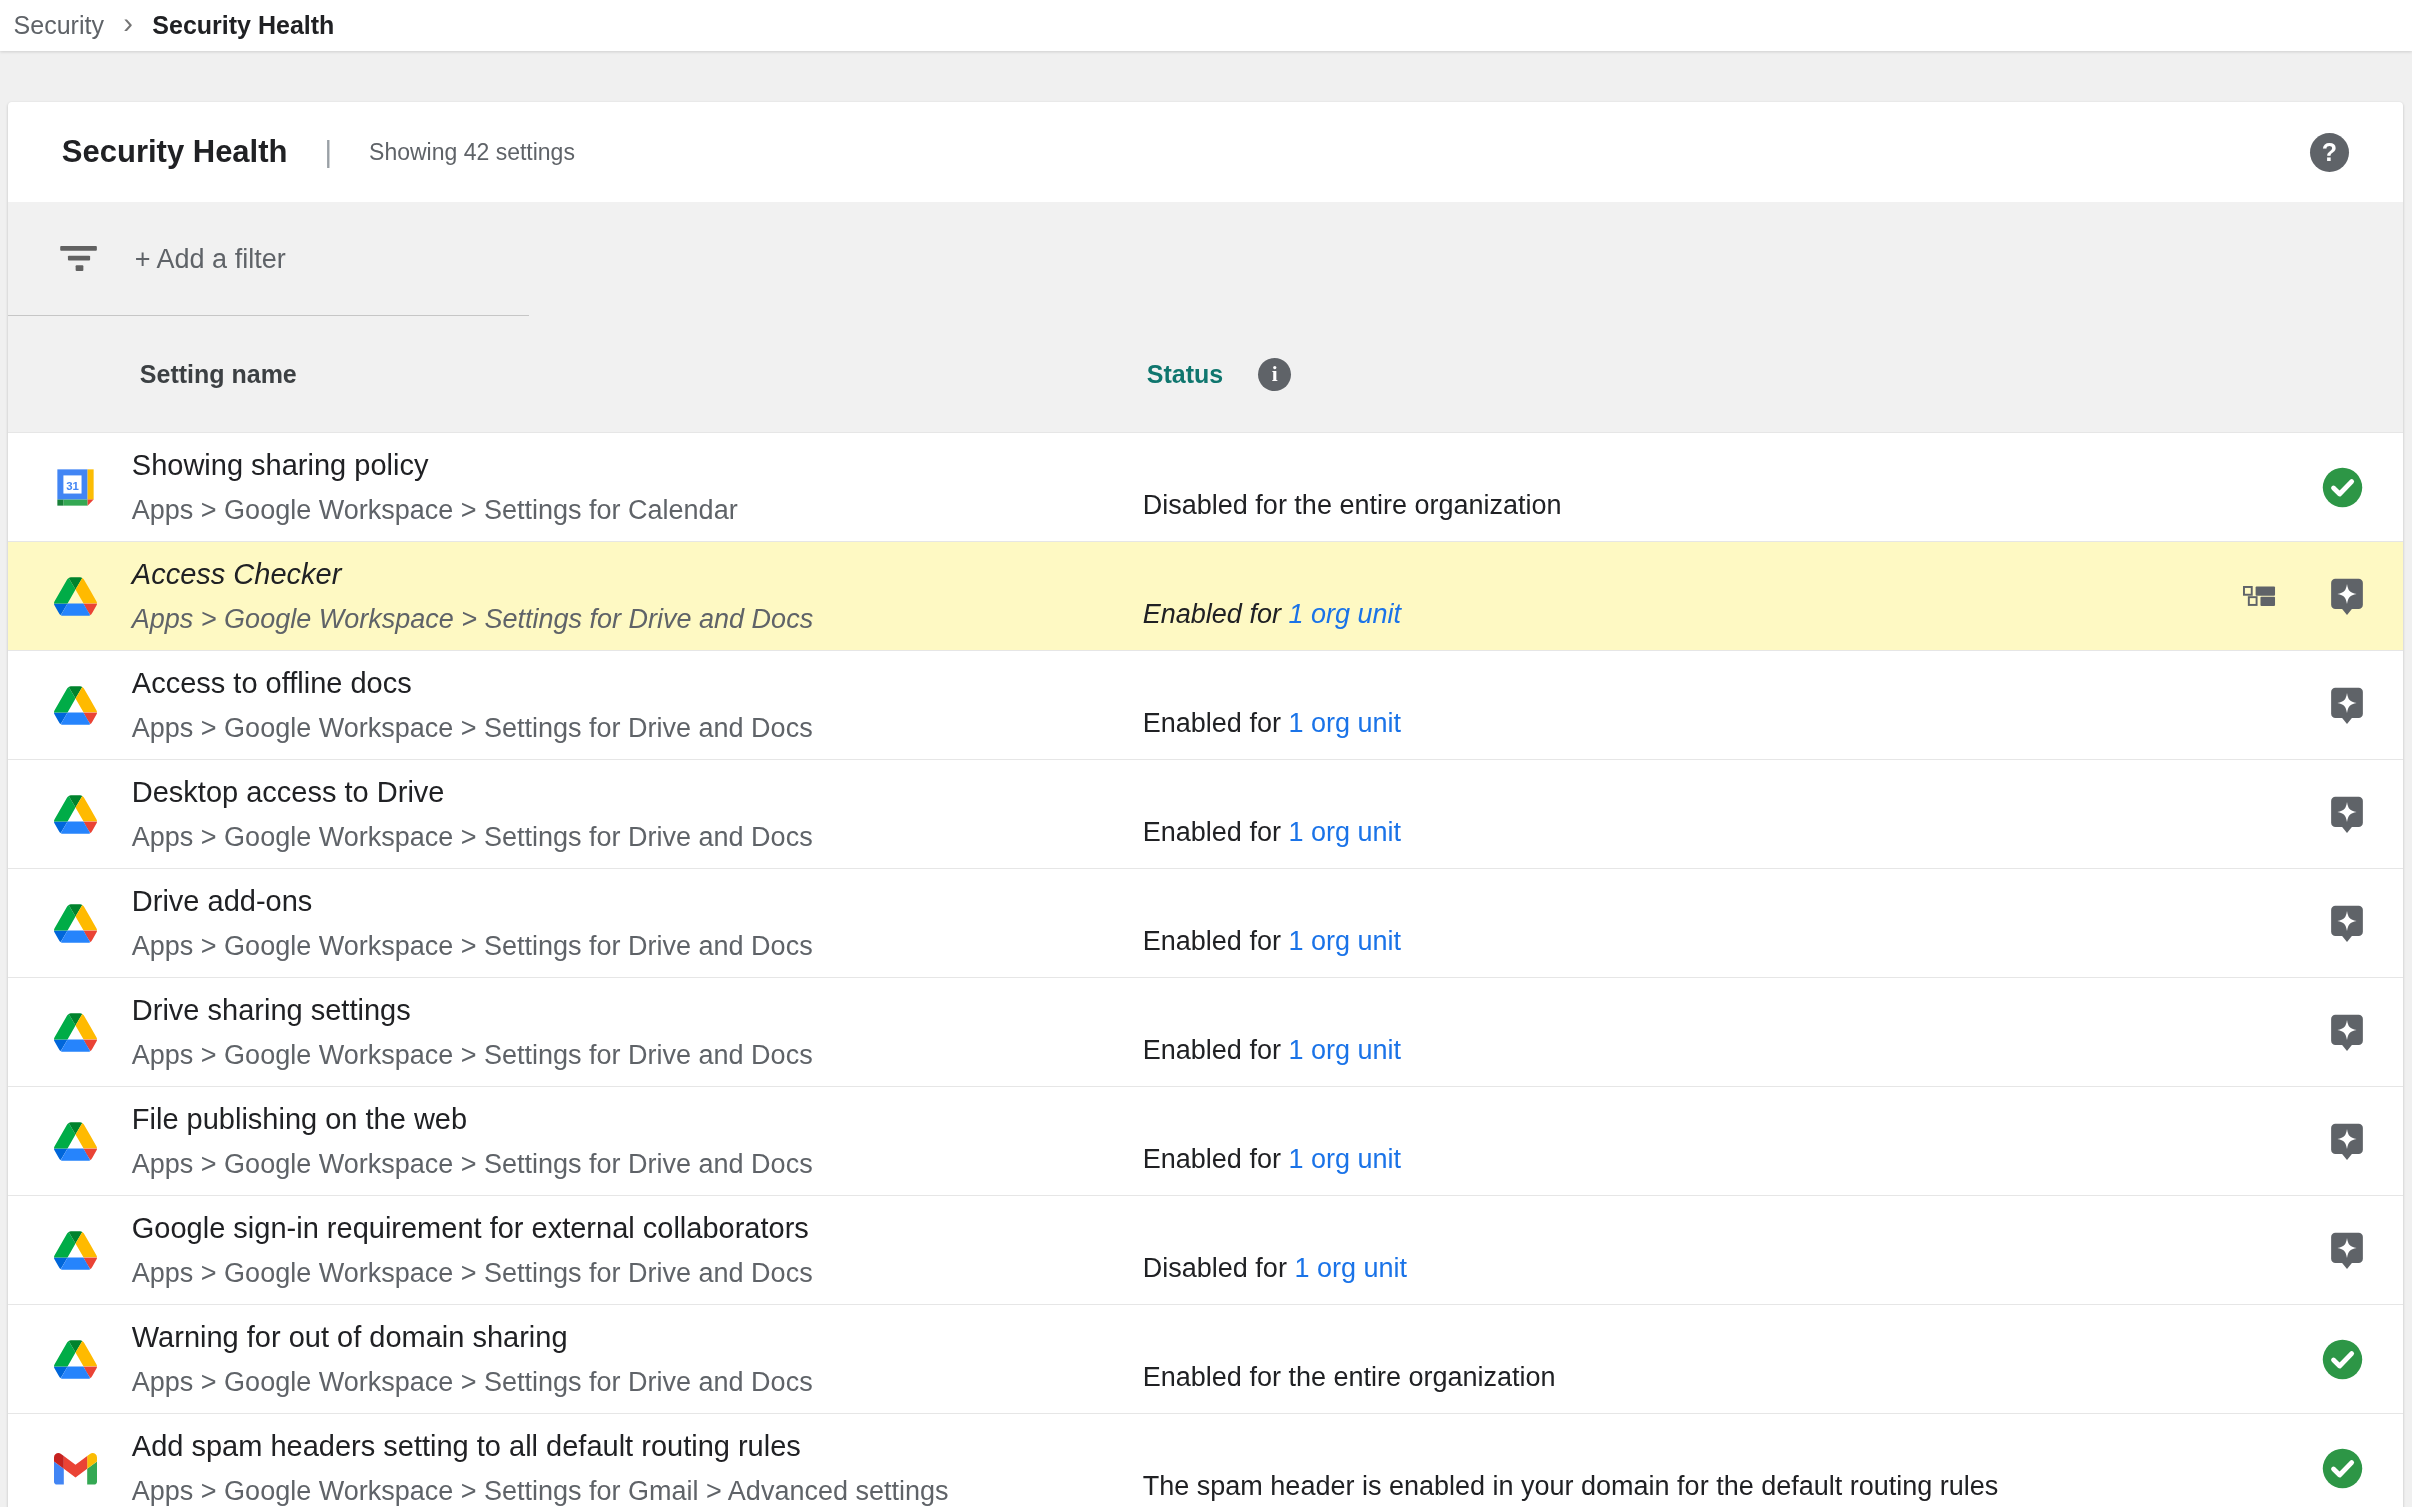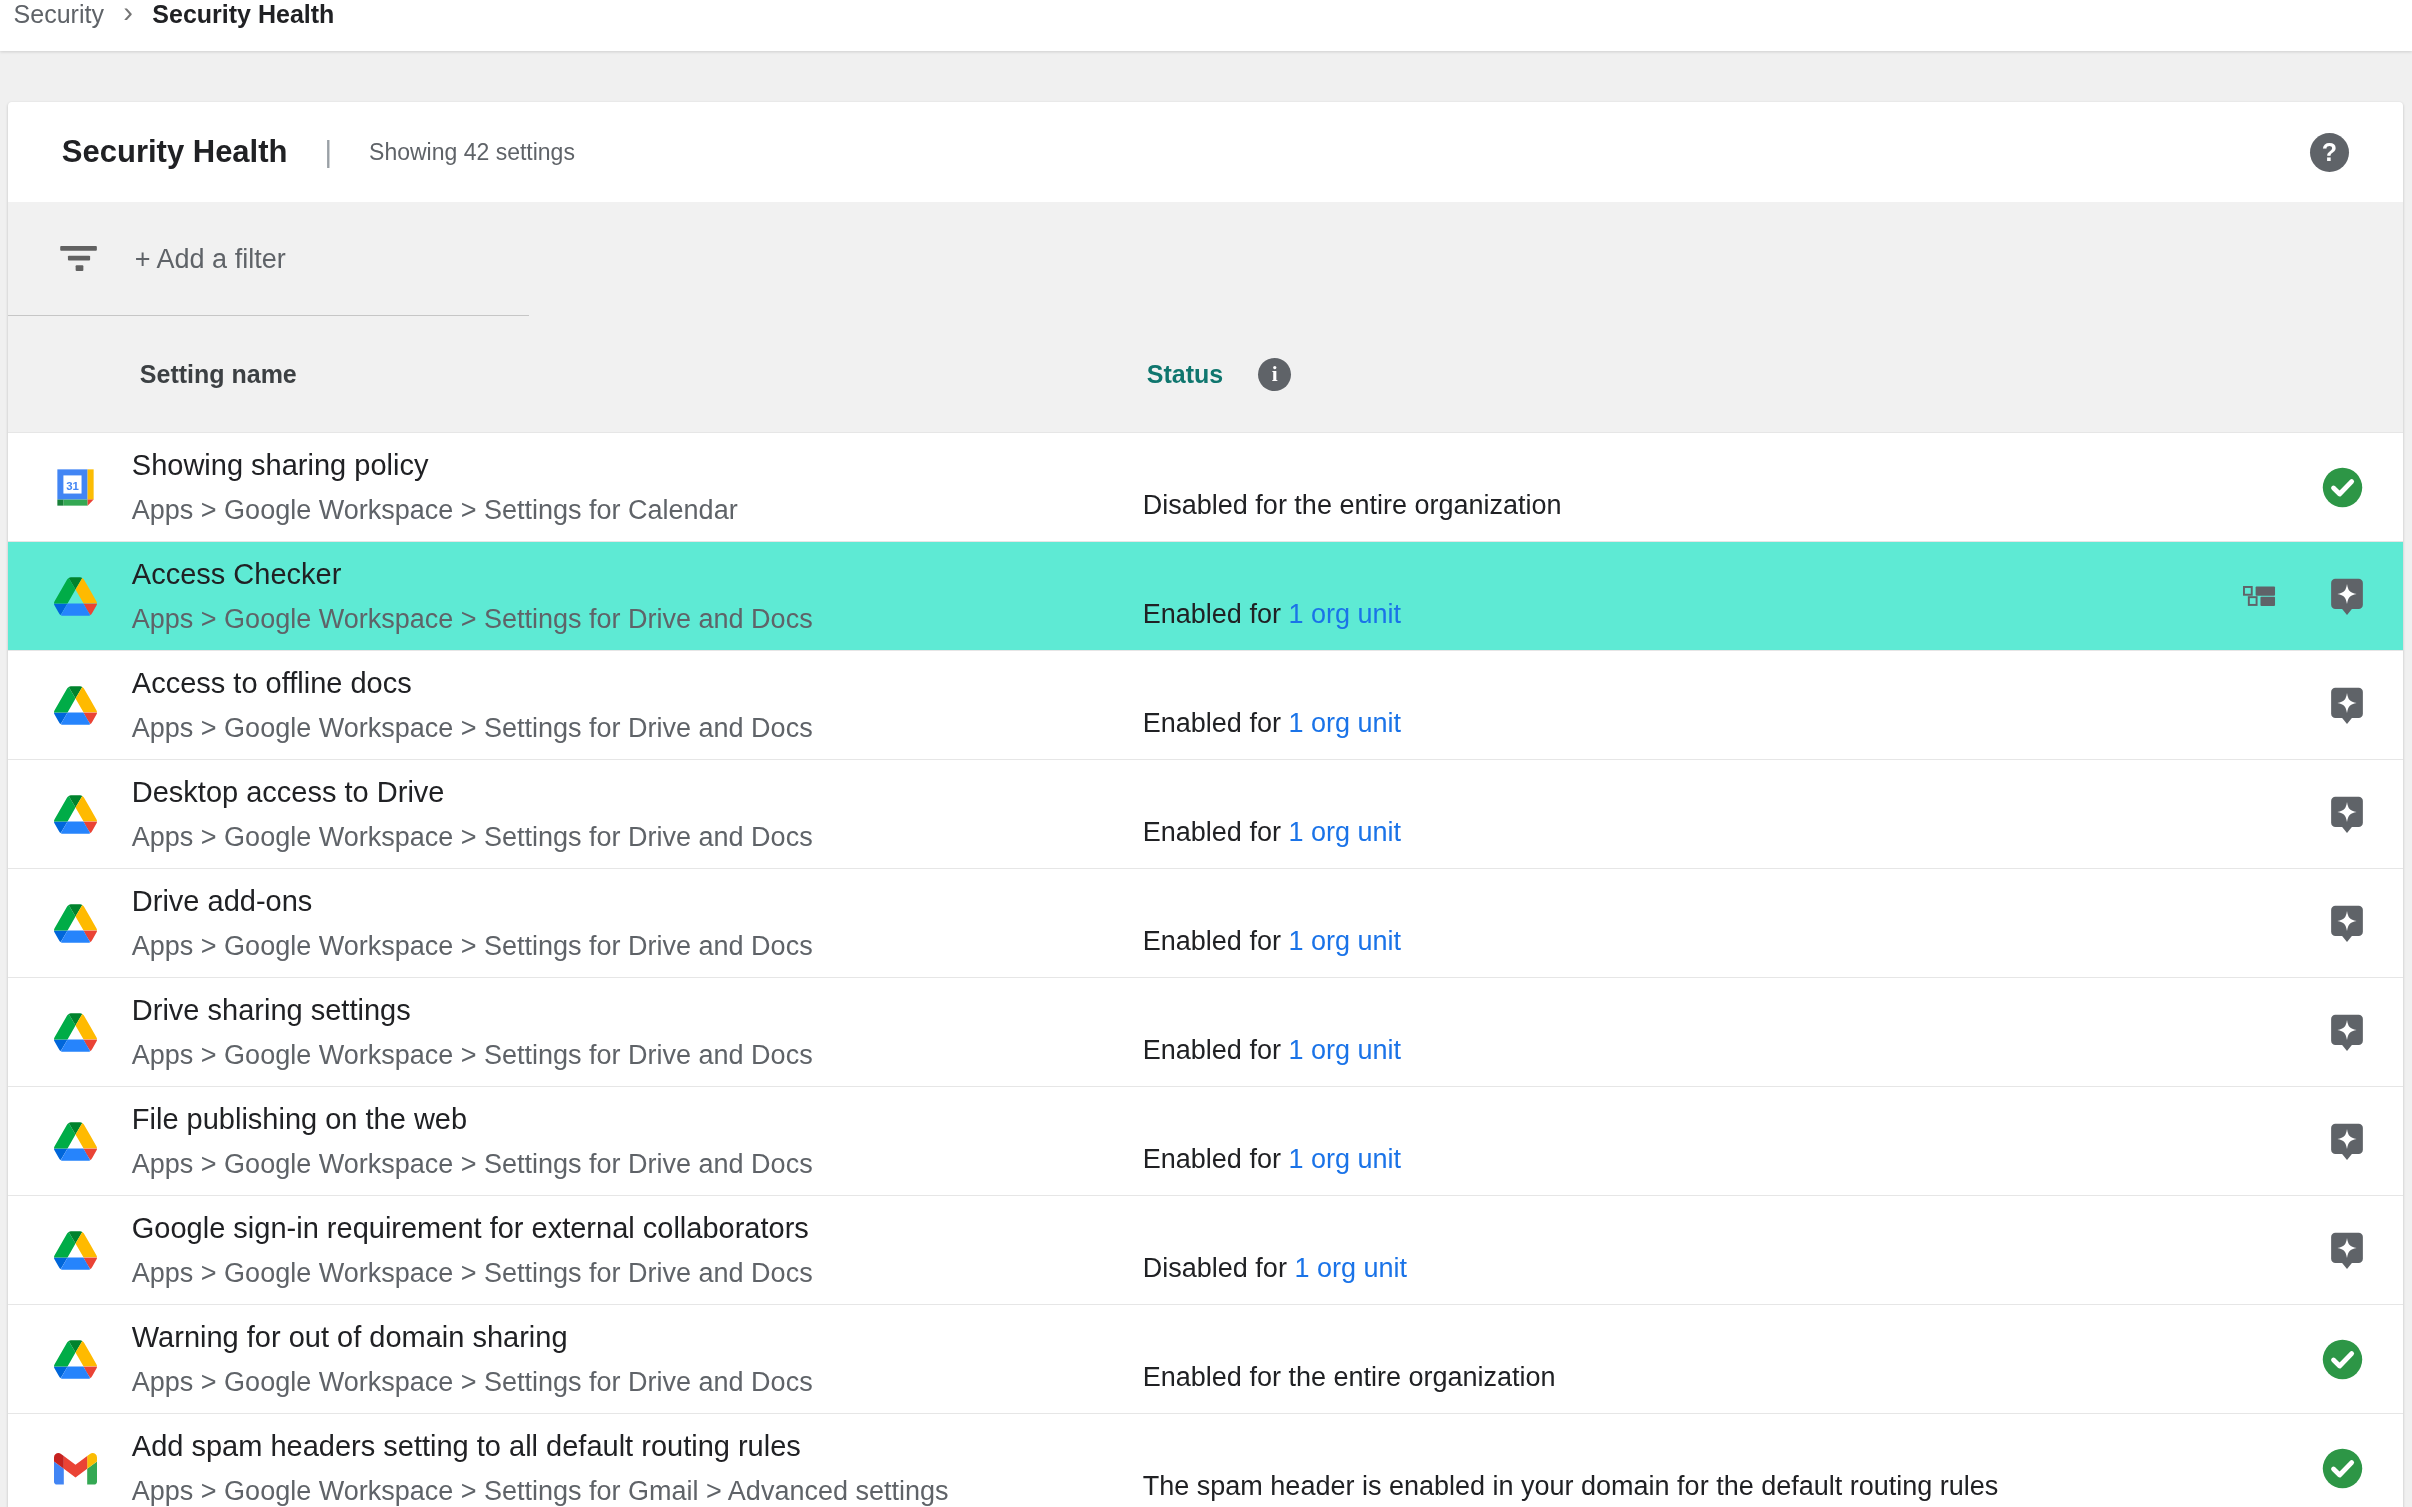--- a/index.html
+++ b/index.html
@@ -4,21 +4,21 @@
 <style>
   html,body{margin:0;padding:0;}
   body{
     width:2412px;height:1508px;overflow:hidden;
     background:#f0f0f0;
     font-family:"Liberation Sans","DejaVu Sans",sans-serif;
     -webkit-font-smoothing:antialiased;
   }
   
   .crumb-bar{
-    height:51px;background:#ffffff;display:flex;align-items:flex-start;
+    height:51px;background:#ffffff;display:flex;align-items:center;
     padding-left:13.6px;box-shadow:0 1px 2.9px rgba(0,0,0,.14);
     position:relative;z-index:3;
   }
   .crumb-parent{font-size:25px;color:#5f6368;}
   .crumb-sep{font-size:29px;color:#757575;margin:0 19.4px;line-height:1;transform:translateY(-1.9px);}
   .crumb-current{font-size:25px;color:#202124;font-weight:bold;}
   
   .card{
     position:absolute;left:7.8px;top:102px;width:2395px;height:1417px;
     background:#ffffff;border-radius:3.9px 3.9px 0 0;
@@ -58,21 +58,21 @@
     font-size:21.3px;font-weight:bold;margin-left:35px;cursor:pointer;
     font-family:"Liberation Serif","DejaVu Serif",serif;
   }
   
   .rows{}
   .srow{
     height:109px;display:flex;align-items:center;padding-left:46px;
     border-top:1.9px solid #e6e6e6;background:#ffffff;cursor:pointer;
     box-sizing:border-box;
   }
-  .srow.selected{background:#5eead4;}
+  .srow.selected{background:#fef9c3;font-style:italic;}
   .cell-appicon{width:43px;height:43px;flex:0 0 43px;display:flex;align-items:center;justify-content:center;}
   .cell-appicon svg{width:43px;height:43px;display:block;}
   .gmail-svg{height:33px !important;}
   .cell-text{margin-left:35px;width:1011px;flex:0 0 1011px;}
   .row-title{font-size:29px;color:#202124;line-height:37px;white-space:nowrap;}
   .row-path{font-size:27px;color:#5f6368;line-height:35px;margin-top:9px;white-space:nowrap;}
   .cell-status{flex:1;font-size:27px;color:#202124;white-space:nowrap;margin-top:37px;}
   .status-link{color:#1a73e8;text-decoration:none;}
   .cell-trailing{display:flex;align-items:center;gap:54px;padding-right:39px;}
   .org-ic svg{width:33px;height:20.4px;display:block;}

